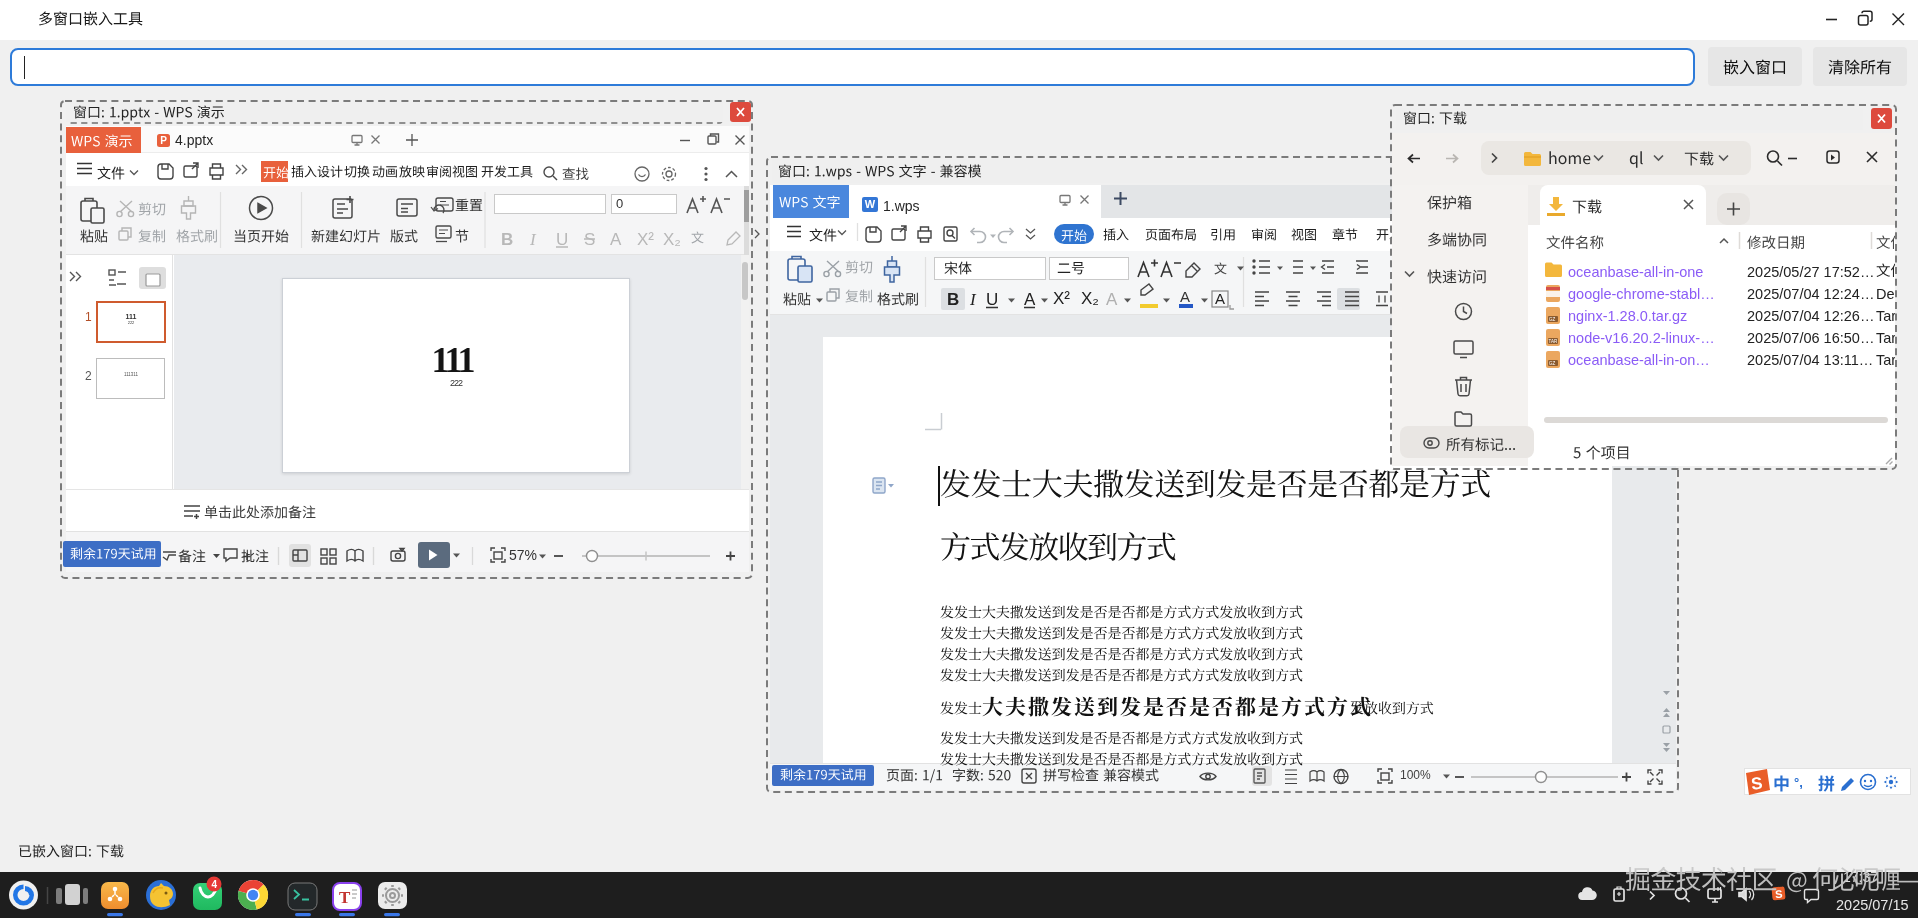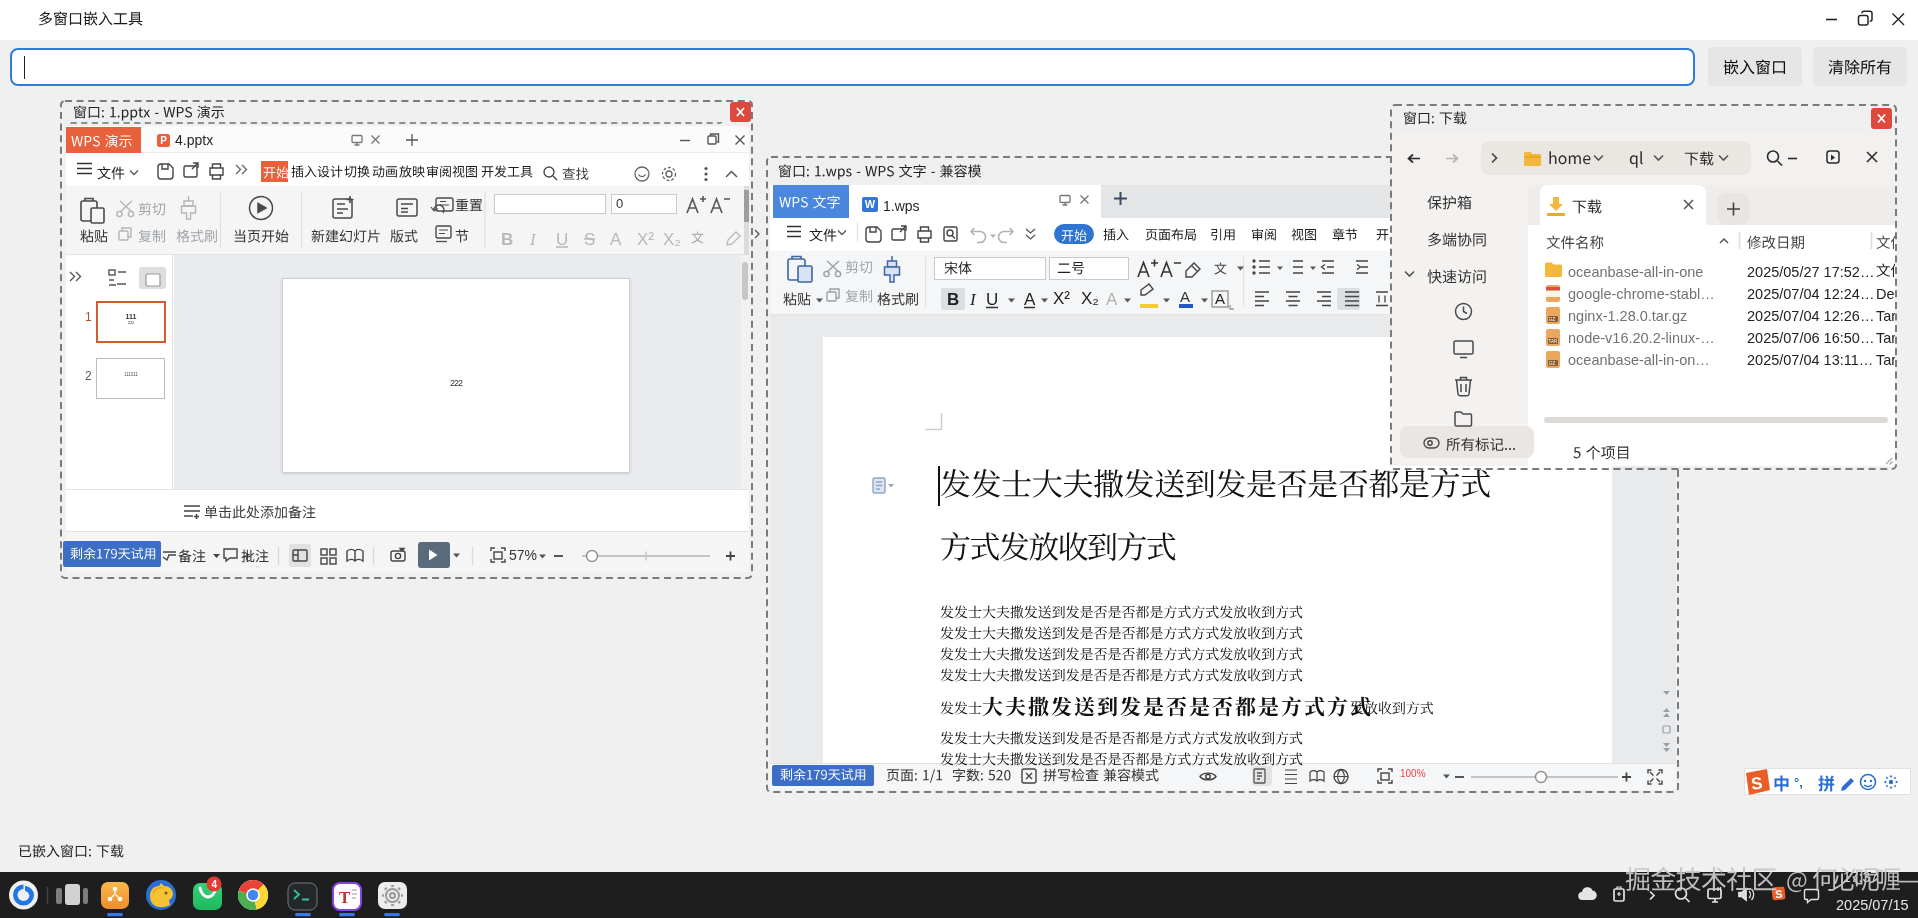--- a/index.html
+++ b/index.html
@@ -51,20 +51,21 @@
   <div class="abs" style="left:675px;top:129px;width:8px;height:234px;background:#f1f1f1"></div>
   <div class="abs" style="left:676px;top:136px;width:6px;height:38px;background:#c7c7c7;border-radius:3px"></div>
   <div class="abs" style="left:73px;top:141px;width:27px;height:22px;background:#dedede;border-radius:3px"></div>
   <div class="abs" style="left:30px;top:175px;width:70px;height:42px;background:#fff;border:2px solid #cf5b2e"></div>
   <div class="abs" style="left:49px;top:188px;width:32px;height:10px;font-size:7px;font-weight:bold;color:#333;text-align:center;line-height:5px">111<br><span style="font-size:4px;font-weight:normal">222</span></div>
   <div class="abs" style="left:19px;top:184px;font-size:12px;color:#b34f28">1</div>
   <div class="abs" style="left:30px;top:232px;width:69px;height:41px;background:#fff;border:1px solid #bcbcbc"></div>
   <div class="abs" style="left:52px;top:246px;width:26px;height:6px;font-size:4.5px;color:#555;text-align:center">111311</div>
   <div class="abs" style="left:19px;top:243px;font-size:12px;color:#555">2</div>
   <div class="abs" style="left:216px;top:152px;width:348px;height:195px;background:#fff;border:1px solid #ccd0d6;box-shadow:0 1px 3px rgba(0,0,0,.12)"></div>
+  <div class="abs" style="left:210px;top:213px;width:348px;height:40px;font-size:36px;letter-spacing:-7px;font-weight:bold;color:#141414;text-align:center;font-family:'Liberation Serif',serif">1 1 1</div>
   <div class="abs" style="left:216px;top:252px;width:348px;height:12px;font-size:9px;letter-spacing:-1px;color:#333;text-align:center">222</div>
   <div class="abs" style="left:0;top:363px;width:683px;height:42px;background:#fff;border-top:1px solid #e5e5e5"></div>
   <div class="abs" style="left:0;top:405px;width:683px;height:41px;background:#f5f5f6;border-top:1px solid #e2e2e2"></div>
   <div class="abs" style="left:-3px;top:415px;width:98px;height:26px;background:#3d6ec5;border-radius:2px"></div>
   <div class="abs" style="left:223px;top:418px;width:22px;height:23px;background:#e1e1e1;border-radius:3px"></div>
   <div class="abs" style="left:352px;top:416px;width:32px;height:26px;background:#5b6b7e;border-radius:3px"></div>
   <div class="abs" style="left:443px;top:421px;font-size:14px;color:#333">57%</div>
 </div>
 <svg class="ic" style="left:60px;top:100px" width="700" height="480" viewBox="60 100 700 480">
     <g id="pptxicons" fill="none" stroke="#4a4a4a" stroke-width="1.3">
@@ -240,21 +241,21 @@
   <div class="abs" style="left:164px;top:72px;width:112px;height:23px;background:#fff;border:1px solid #c9c9c9"></div>
   <div class="abs" style="left:279px;top:72px;width:80px;height:23px;background:#fff;border:1px solid #c9c9c9"></div>
   <div class="abs" style="left:171px;top:103px;width:24px;height:22px;background:#dcdfe2;border-radius:2px"></div>
   <div class="abs" style="left:567px;top:103px;width:23px;height:22px;background:#dcdfe2;border-radius:2px"></div>
   <div class="abs" style="left:0;top:130px;width:906px;height:448px;background:#e8eaec"></div>
   <div class="abs" style="left:53px;top:152px;width:789px;height:426px;background:#fff"></div>
   <div class="abs" style="left:168px;top:281px;width:2px;height:40px;background:#111"></div>
   <div class="abs" style="left:0;top:578px;width:906px;height:27px;background:#f5f6f7;border-top:1px solid #e2e2e2"></div>
   <div class="abs" style="left:2px;top:580px;width:102px;height:21px;background:#3d6ec5;border-radius:2px"></div>
   <div class="abs" style="left:482px;top:581px;width:20px;height:20px;background:#e3e3e3;border-radius:3px"></div>
-  <div class="abs" style="left:630px;top:583px;font-size:10px;color:#ef4444">100%</div>
+  <div class="abs" style="left:630px;top:583px;font-size:12px;color:#404040">100%</div>
 </div>
 <svg class="ic" style="left:766px;top:156px" width="915" height="640" viewBox="766 156 915 640">
     <g id="writericons" fill="none" stroke="#4a4a4a" stroke-width="1.3">
 
  <g stroke="#777">
         <rect x="1060" y="195.5" width="10" height="7" rx="1"></rect>
         <path d="M1065 202.5 v2.5 M1062.5 205 h5"></path>
         <path d="M1080.5 195.5 l8 8 M1088.5 195.5 l-8 8"></path>
       </g>
  <path d="M1114 198.5 h13 M1120.5 192 v13" stroke="#3d4a63" stroke-width="2"></path>
@@ -1253,21 +1254,21 @@
 <div class="abs" style="left:1392px;top:133px;width:503px;height:333px;background:#fff;overflow:hidden">
   <div class="abs" style="left:0;top:0;width:503px;height:52px;background:#f3f1ef"></div>
   <div class="abs" style="left:89px;top:8px;width:270px;height:34px;background:#eae7e3;border-radius:8px"></div>
   <div class="abs" style="left:0;top:52px;width:503px;height:40px;background:#efedeb"></div>
   <div class="abs" style="left:148px;top:52px;width:166px;height:40px;background:#fff;border-radius:8px 8px 0 0"></div>
   <div class="abs" style="left:325px;top:60px;width:33px;height:32px;background:#e8e5e2;border-radius:10px"></div>
   <div class="abs" style="left:0;top:52px;width:136px;height:281px;background:#f4f2f0"></div>
   <div class="abs" style="left:8px;top:293px;width:134px;height:32px;background:#e9e6e3;border-radius:8px"></div>
   <div class="abs" style="left:148px;top:92px;width:355px;height:241px;background:#fff"></div>
   <div class="abs" style="left:152px;top:284px;width:344px;height:6px;background:#dcd9d6;border-radius:3px"></div>
-  <div class="abs" style="left:176px;top:128px;font-size:14.5px;color:#737373;line-height:22px">oceanbase-all-in-one<br>google-chrome-stabl…<br>nginx-1.28.0.tar.gz<br>node-v16.20.2-linux-…<br>oceanbase-all-in-on…</div>
+  <div class="abs" style="left:176px;top:128px;font-size:14.5px;color:#8b5cf6;line-height:22px">oceanbase-all-in-one<br>google-chrome-stabl…<br>nginx-1.28.0.tar.gz<br>node-v16.20.2-linux-…<br>oceanbase-all-in-on…</div>
   <div class="abs" style="left:355px;top:128px;font-size:14.5px;color:#222;line-height:22px">2025/05/27 17:52…<br>2025/07/04 12:24…<br>2025/07/04 12:26…<br>2025/07/06 16:50…<br>2025/07/04 13:11…</div>
   <div class="abs" style="left:484px;top:150px;font-size:14.5px;color:#222;line-height:22px">De…<br>Tar…<br>Tar…<br>Tar…</div>
 </div>
 <svg class="ic" style="left:1390px;top:104px" width="510" height="370" viewBox="1390 104 510 370">
     <g id="fmicons" fill="none" stroke="#3a3a3a" stroke-width="1.5">
 
  <path d="M1409 158.5 h11 M1413 154.5 l-4.5 4 4.5 4" stroke="#2b2b2b" stroke-width="1.7"></path>
  <path d="M1446 158.5 h11 M1453 154.5 l4.5 4 -4.5 4" stroke="#b9b6b2" stroke-width="1.7"></path>
  <path d="M1492 153.5 l4.5 4.5 -4.5 4.5" stroke="#444" stroke-width="1.7"></path>
  <g stroke="none" fill="#f3b73c">

